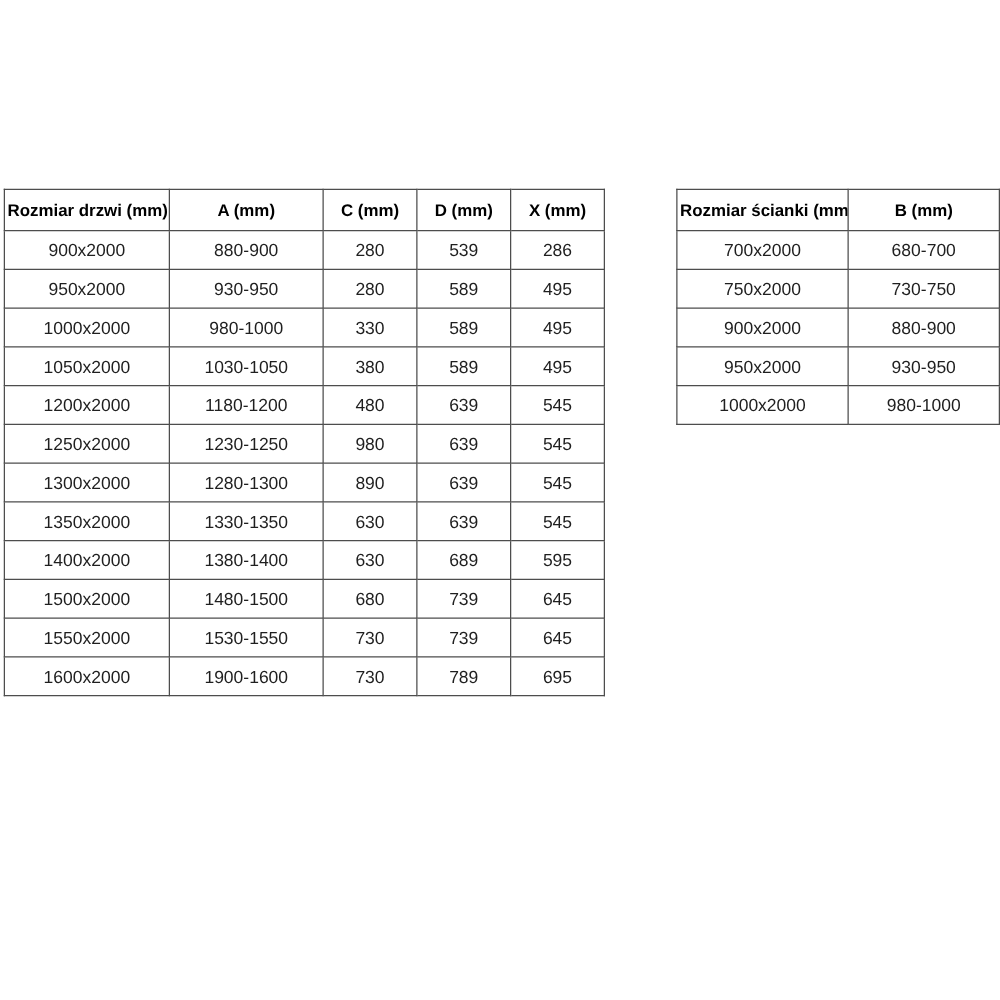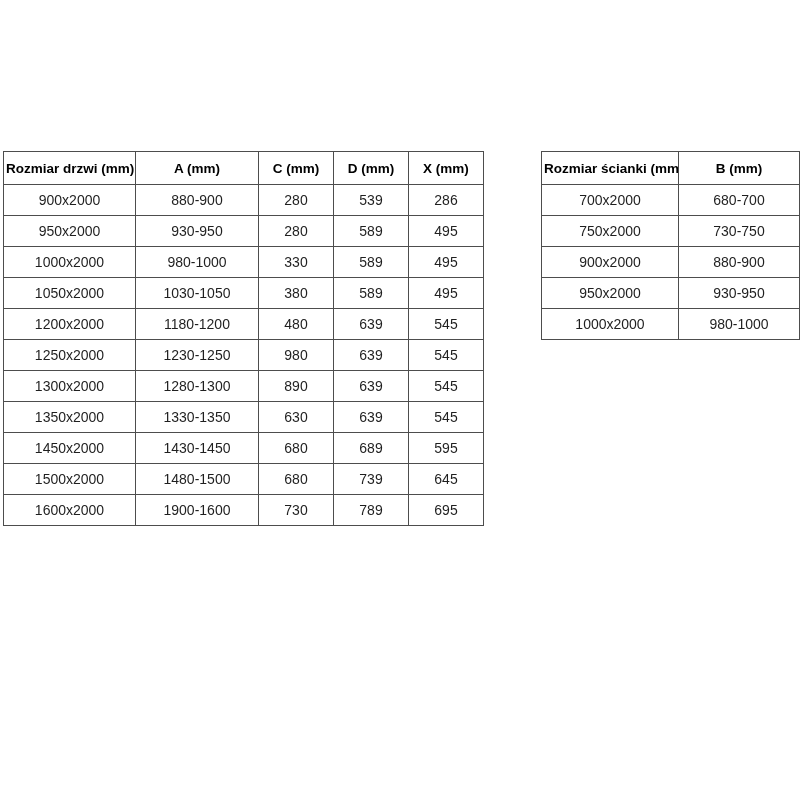--- a/index.html
+++ b/index.html
@@ -127,30 +127,37 @@
         <td>545</td>
       </tr>
       <tr>
         <td>1350x2000</td>
         <td>1330-1350</td>
         <td>630</td>
         <td>639</td>
         <td>545</td>
       </tr>
       <tr>
-        <td>1450x2000</td>
-        <td>1430-1450</td>
-        <td>680</td>
+        <td>1400x2000</td>
+        <td>1380-1400</td>
+        <td>630</td>
         <td>689</td>
         <td>595</td>
       </tr>
       <tr>
         <td>1500x2000</td>
         <td>1480-1500</td>
         <td>680</td>
+        <td>739</td>
+        <td>645</td>
+      </tr>
+      <tr>
+        <td>1550x2000</td>
+        <td>1530-1550</td>
+        <td>730</td>
         <td>739</td>
         <td>645</td>
       </tr>
       <tr>
         <td>1600x2000</td>
         <td>1900-1600</td>
         <td>730</td>
         <td>789</td>
         <td>695</td>
       </tr>

